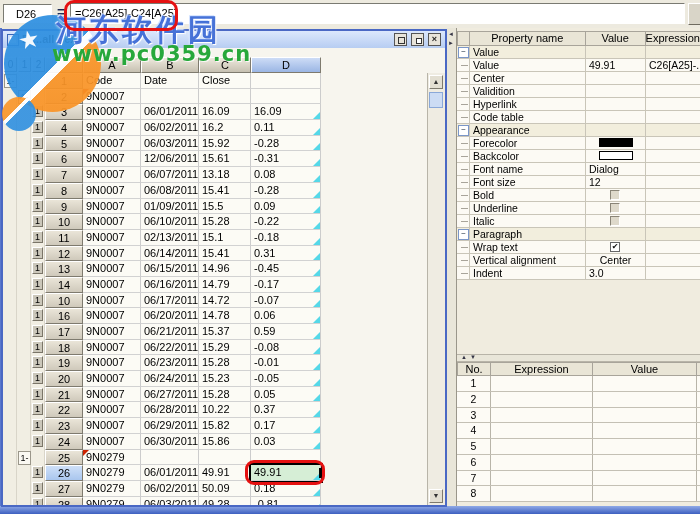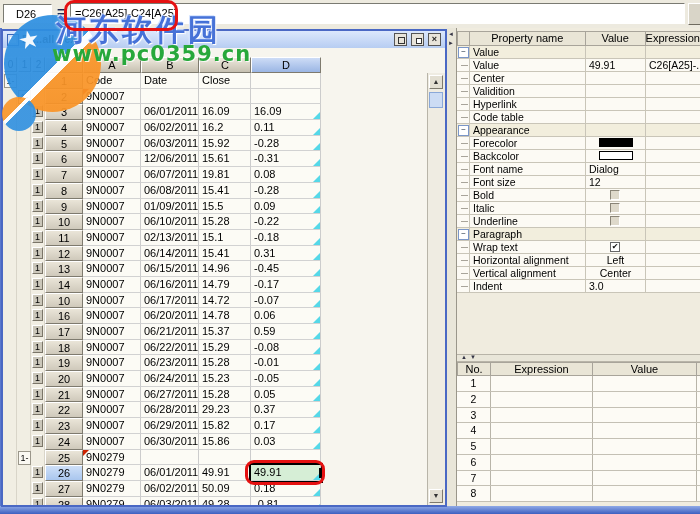--- a/index.html
+++ b/index.html
@@ -240,21 +240,21 @@
           </div>
           <div class="grid-row">
             <div class="ol-cell"></div>
             <div class="ol-cell"></div>
             <div class="ol-cell">
               <div class="ol-btn">1</div>
             </div>
             <div class="rownum">7</div>
             <div class="cell c-a">9N0007</div>
             <div class="cell c-b">06/07/2011</div>
-            <div class="cell c-c">19.81</div>
+            <div class="cell c-c">13.18</div>
             <div class="cell c-d note">0.08</div>
           </div>
           <div class="grid-row">
             <div class="ol-cell"></div>
             <div class="ol-cell"></div>
             <div class="ol-cell">
               <div class="ol-btn">1</div>
             </div>
             <div class="rownum">8</div>
             <div class="cell c-a">9N0007</div>
@@ -420,21 +420,21 @@
           </div>
           <div class="grid-row">
             <div class="ol-cell"></div>
             <div class="ol-cell"></div>
             <div class="ol-cell">
               <div class="ol-btn">1</div>
             </div>
             <div class="rownum">22</div>
             <div class="cell c-a">9N0007</div>
             <div class="cell c-b">06/28/2011</div>
-            <div class="cell c-c">29.23</div>
+            <div class="cell c-c">10.22</div>
             <div class="cell c-d note">0.37</div>
           </div>
           <div class="grid-row">
             <div class="ol-cell"></div>
             <div class="ol-cell"></div>
             <div class="ol-cell">
               <div class="ol-btn">1</div>
             </div>
             <div class="rownum">23</div>
             <div class="cell c-a">9N0007</div>
@@ -623,60 +623,52 @@
           <div class="pn">Bold</div>
           <div class="pv">
             <div class="cbox"></div>
           </div>
           <div class="pe"></div>
         </div>
         <div class="prow">
           <div class="pt">
             <div class="dash"></div>
           </div>
+          <div class="pn">Underline</div>
+          <div class="pv">
+            <div class="cbox"></div>
+          </div>
+          <div class="pe"></div>
+        </div>
+        <div class="prow">
+          <div class="pt">
+            <div class="dash"></div>
+          </div>
           <div class="pn">Italic</div>
           <div class="pv">
             <div class="cbox"></div>
           </div>
           <div class="pe"></div>
         </div>
-        <div class="prow">
-          <div class="pt">
-            <div class="dash"></div>
-          </div>
-          <div class="pn">Underline</div>
-          <div class="pv">
-            <div class="cbox"></div>
-          </div>
-          <div class="pe"></div>
-        </div>
         <div class="prow group">
           <div class="pt">
             <div class="expander">−</div>
           </div>
           <div class="pn">Paragraph</div>
           <div class="pv"></div>
           <div class="pe"></div>
         </div>
         <div class="prow">
           <div class="pt">
             <div class="dash"></div>
           </div>
           <div class="pn">Wrap text</div>
           <div class="pv">
             <div class="cbox checked">✔</div>
           </div>
-          <div class="pe"></div>
-        </div>
-        <div class="prow">
-          <div class="pt">
-            <div class="dash"></div>
-          </div>
-          <div class="pn">Horizontal alignment</div>
-          <div class="pv center">Left</div>
           <div class="pe"></div>
         </div>
         <div class="prow">
           <div class="pt">
             <div class="dash"></div>
           </div>
           <div class="pn">Vertical alignment</div>
           <div class="pv center">Center</div>
           <div class="pe"></div>
         </div>

